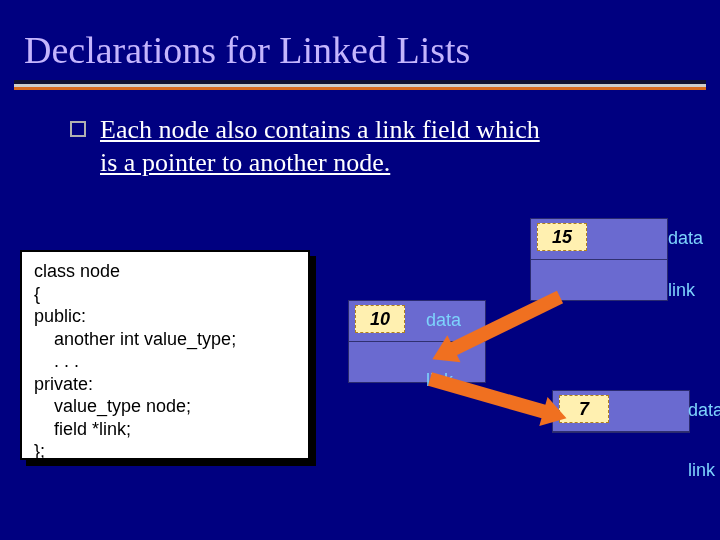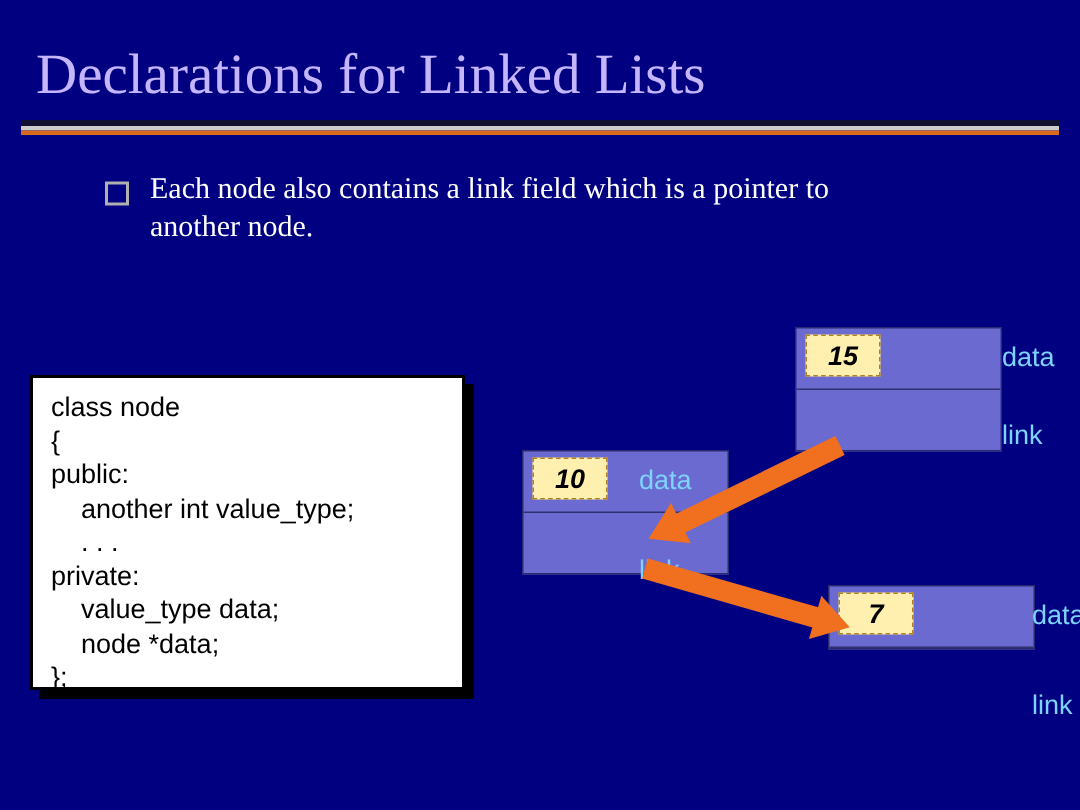--- a/index.html
+++ b/index.html
@@ -34,22 +34,23 @@
   }
   .bullet-box {
     width: 16px;
     height: 16px;
     border: 2.5px solid #b0b0b0;
     margin-top: 7px;
     flex-shrink: 0;
   }
   .bullet-text {
     color: #fff;
-    font-size: 20px;
+    font-size: 26px;
     line-height: 1.25;
+    text-decoration: underline;
   }
   .codebox {
     position: absolute;
     left: 20px;
     top: 250px;
     width: 290px;
     height: 210px;
     background: #fff;
     border: 2px solid #000;
     box-shadow: 6px 6px 0 #000;
@@ -146,22 +147,22 @@
   <div class="bullet-box"></div>
   <div class="bullet-text">Each node also contains a link field which is a pointer to another node.</div>
 </div>
 
 <div class="codebox"><span>class node</span>
 <span>{</span>
 <span>public:</span>
 <span>    another int value_type;</span>
 <span>    . . .</span>
 <span>private:</span>
-<span>    value_type data;</span>
-<span>    node *data;</span>
+<span>    value_type node;</span>
+<span>    field *link;</span>
 <span>};</span></div>
 
 <div class="node" style="left:530px; top:218px;">
   <div class="cell">
     <div class="value">15</div>
   </div>
   <div class="divider"></div>
   <div class="cell"></div>
 </div>
 <div class="label" style="left:668px; top:228px;">data</div>

